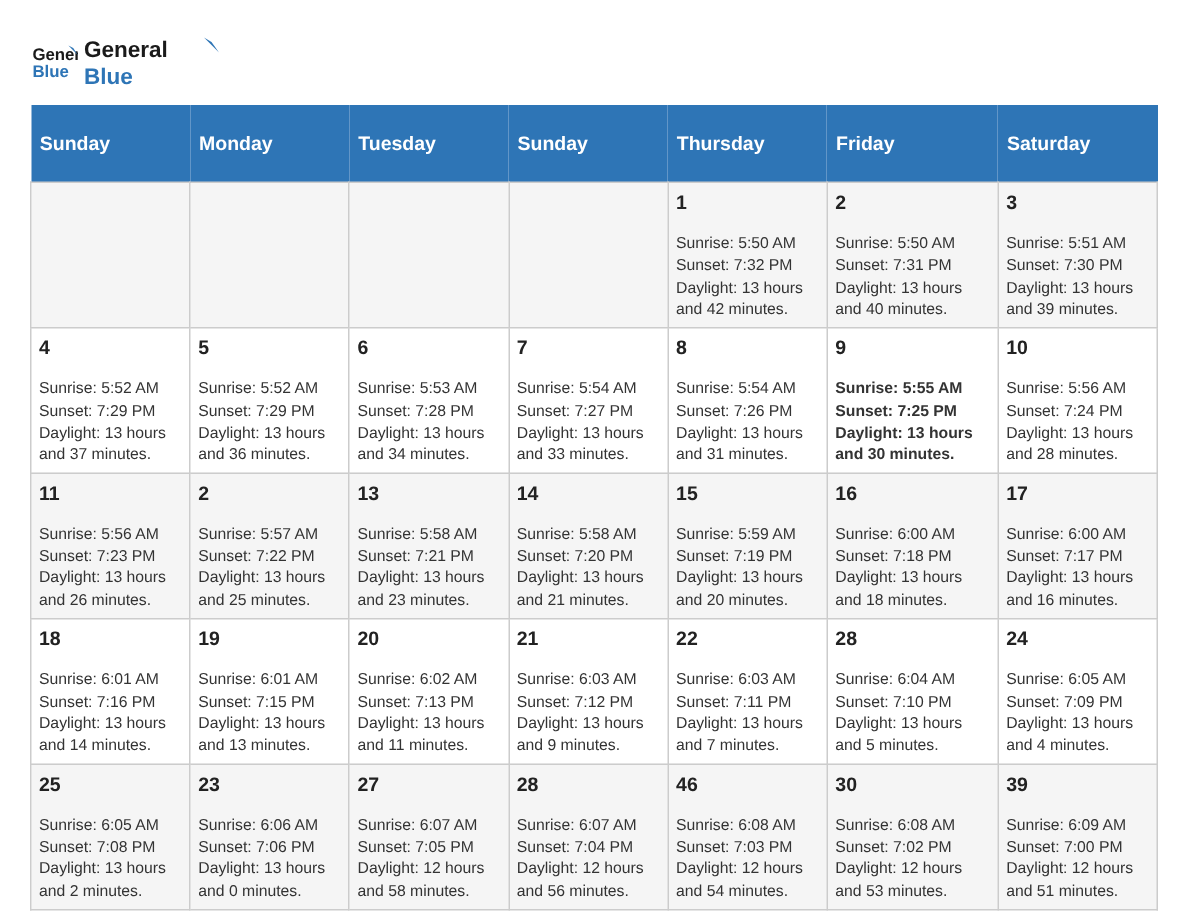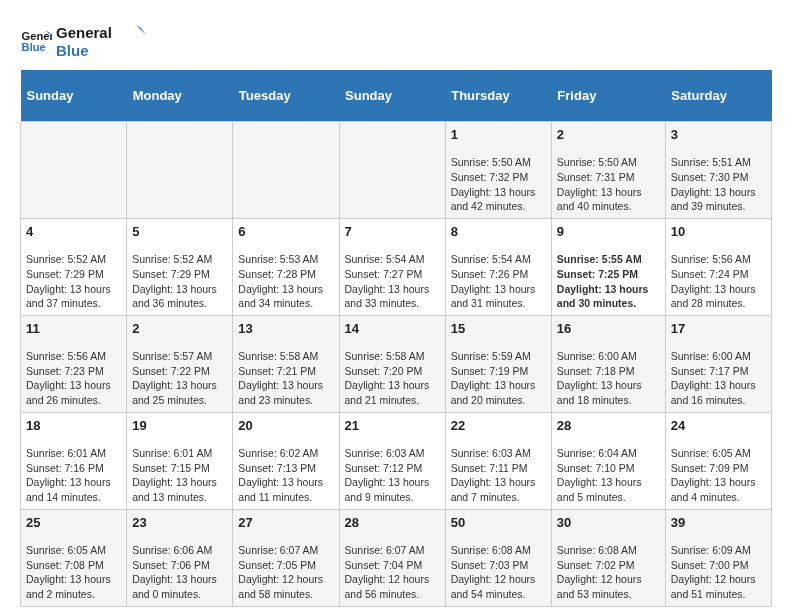--- a/index.html
+++ b/index.html
@@ -328,21 +328,21 @@
 and 58 minutes.</div>
         </td>
         <td>
           <span class="day-number">28</span>
           <div class="day-info" style="white-space: pre-line;">Sunrise: 6:07 AM
 Sunset: 7:04 PM
 Daylight: 12 hours
 and 56 minutes.</div>
         </td>
         <td>
-          <span class="day-number">50</span>
+          <span class="day-number">46</span>
           <div class="day-info" style="white-space: pre-line;">Sunrise: 6:08 AM
 Sunset: 7:03 PM
 Daylight: 12 hours
 and 54 minutes.</div>
         </td>
         <td>
           <span class="day-number">30</span>
           <div class="day-info" style="white-space: pre-line;">Sunrise: 6:08 AM
 Sunset: 7:02 PM
 Daylight: 12 hours

